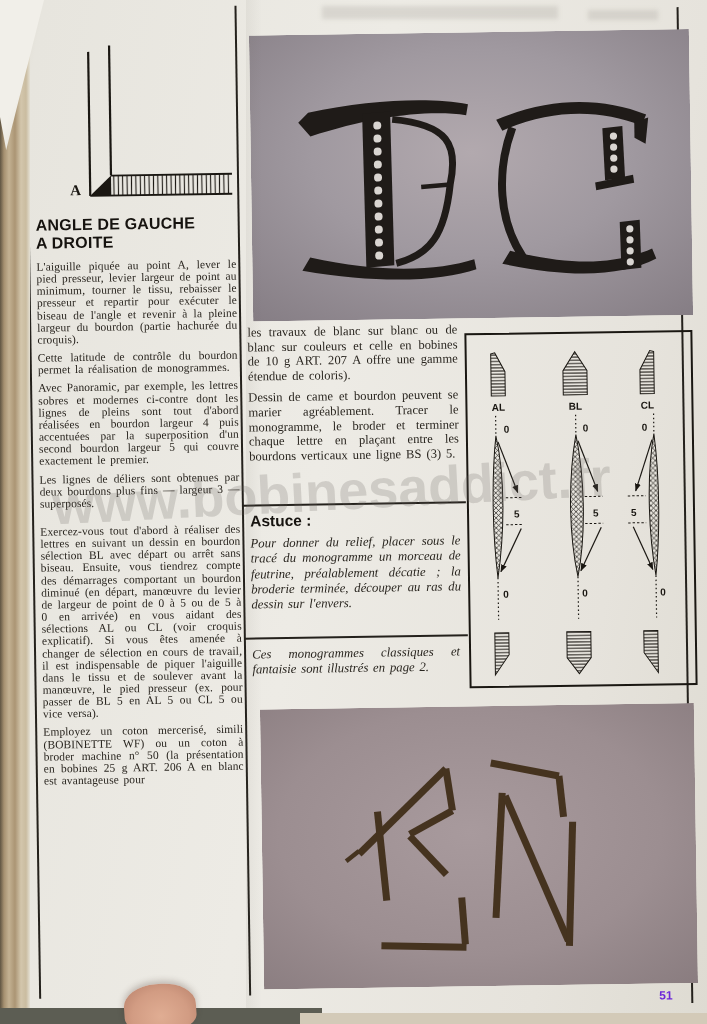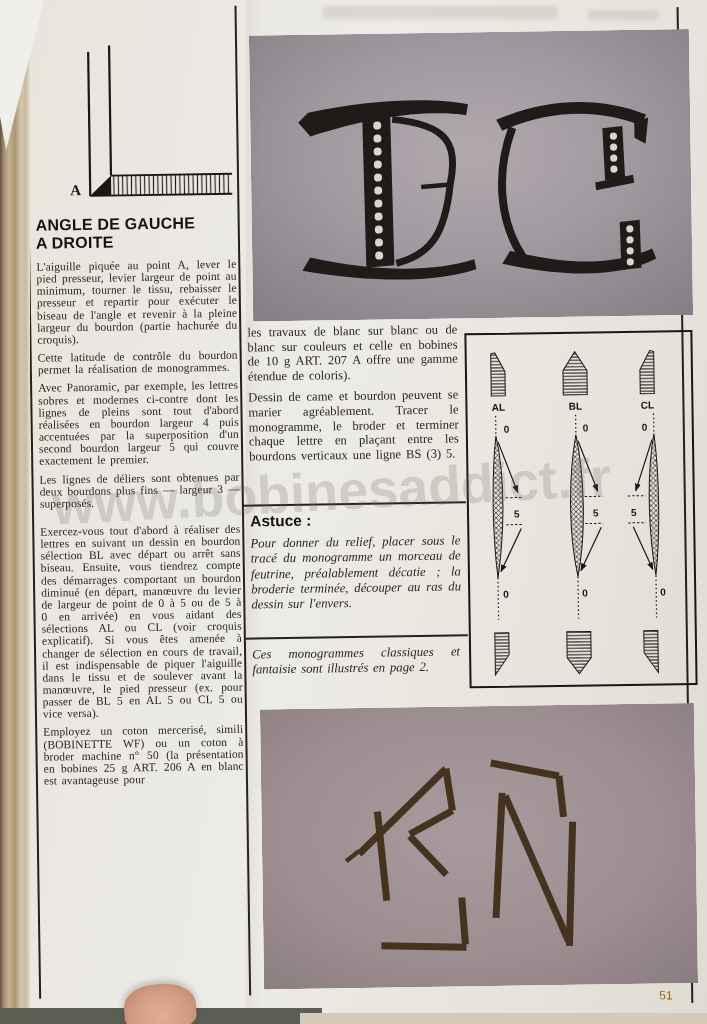--- a/index.html
+++ b/index.html
@@ -27,21 +27,21 @@
   .note{position:absolute;left:250px;top:646px;width:208px;}
   
   .photo{position:absolute;overflow:hidden;}
   .photo-top{left:256px;top:34px;width:440px;height:286px;}
   .photo-bottom{left:257px;top:708px;width:434px;height:280px;}
   
   .watermark{position:absolute;left:52px;top:460px;z-index:50;pointer-events:none;
     font-family:"Liberation Sans",sans-serif;font-weight:700;font-size:54px;letter-spacing:0px;
     color:rgba(105,100,94,.22);transform:rotate(-3deg);white-space:nowrap;}
   .page-num{position:absolute;left:652px;top:993px;font-family:"Liberation Sans",sans-serif;
-    font-weight:400;font-size:12px;color:#a16207;}
+    font-weight:700;font-size:12px;color:#6d28d9;}
   .edge-left{position:absolute;left:0;top:0;width:30px;height:1024px;z-index:60;
     background:linear-gradient(90deg,#5f5442 0px,#9b8ا 0px,#a59070 4px,#c3b192 9px,#ab9574 15px,#d3c6ac 21px,#cabca0 26px,#e4e0d4 30px);}
   .corner-curl{position:absolute;left:0;top:0;width:44px;height:150px;z-index:61;
     background:linear-gradient(115deg,#f1efe9 55%,#dcd6c8 100%);
     clip-path:polygon(0 0,100% 0,14% 100%,0 78%);}
   .strip-dark{position:absolute;left:0;top:1008px;width:322px;height:16px;background:#5c5d53;z-index:65;}
   .strip-beige{position:absolute;left:300px;top:1013px;width:407px;height:11px;background:#d3cab8;z-index:65;}
   .finger{position:absolute;left:124px;top:984px;width:72px;height:46px;z-index:70;
     background:radial-gradient(ellipse at 50% 70%, #e0ad93 0%, #d29c83 55%, #b67f69 100%);
     border-radius:46% 46% 30% 30%;box-shadow:0 -3px 6px rgba(60,40,30,.25);transform:rotate(-4deg);}

